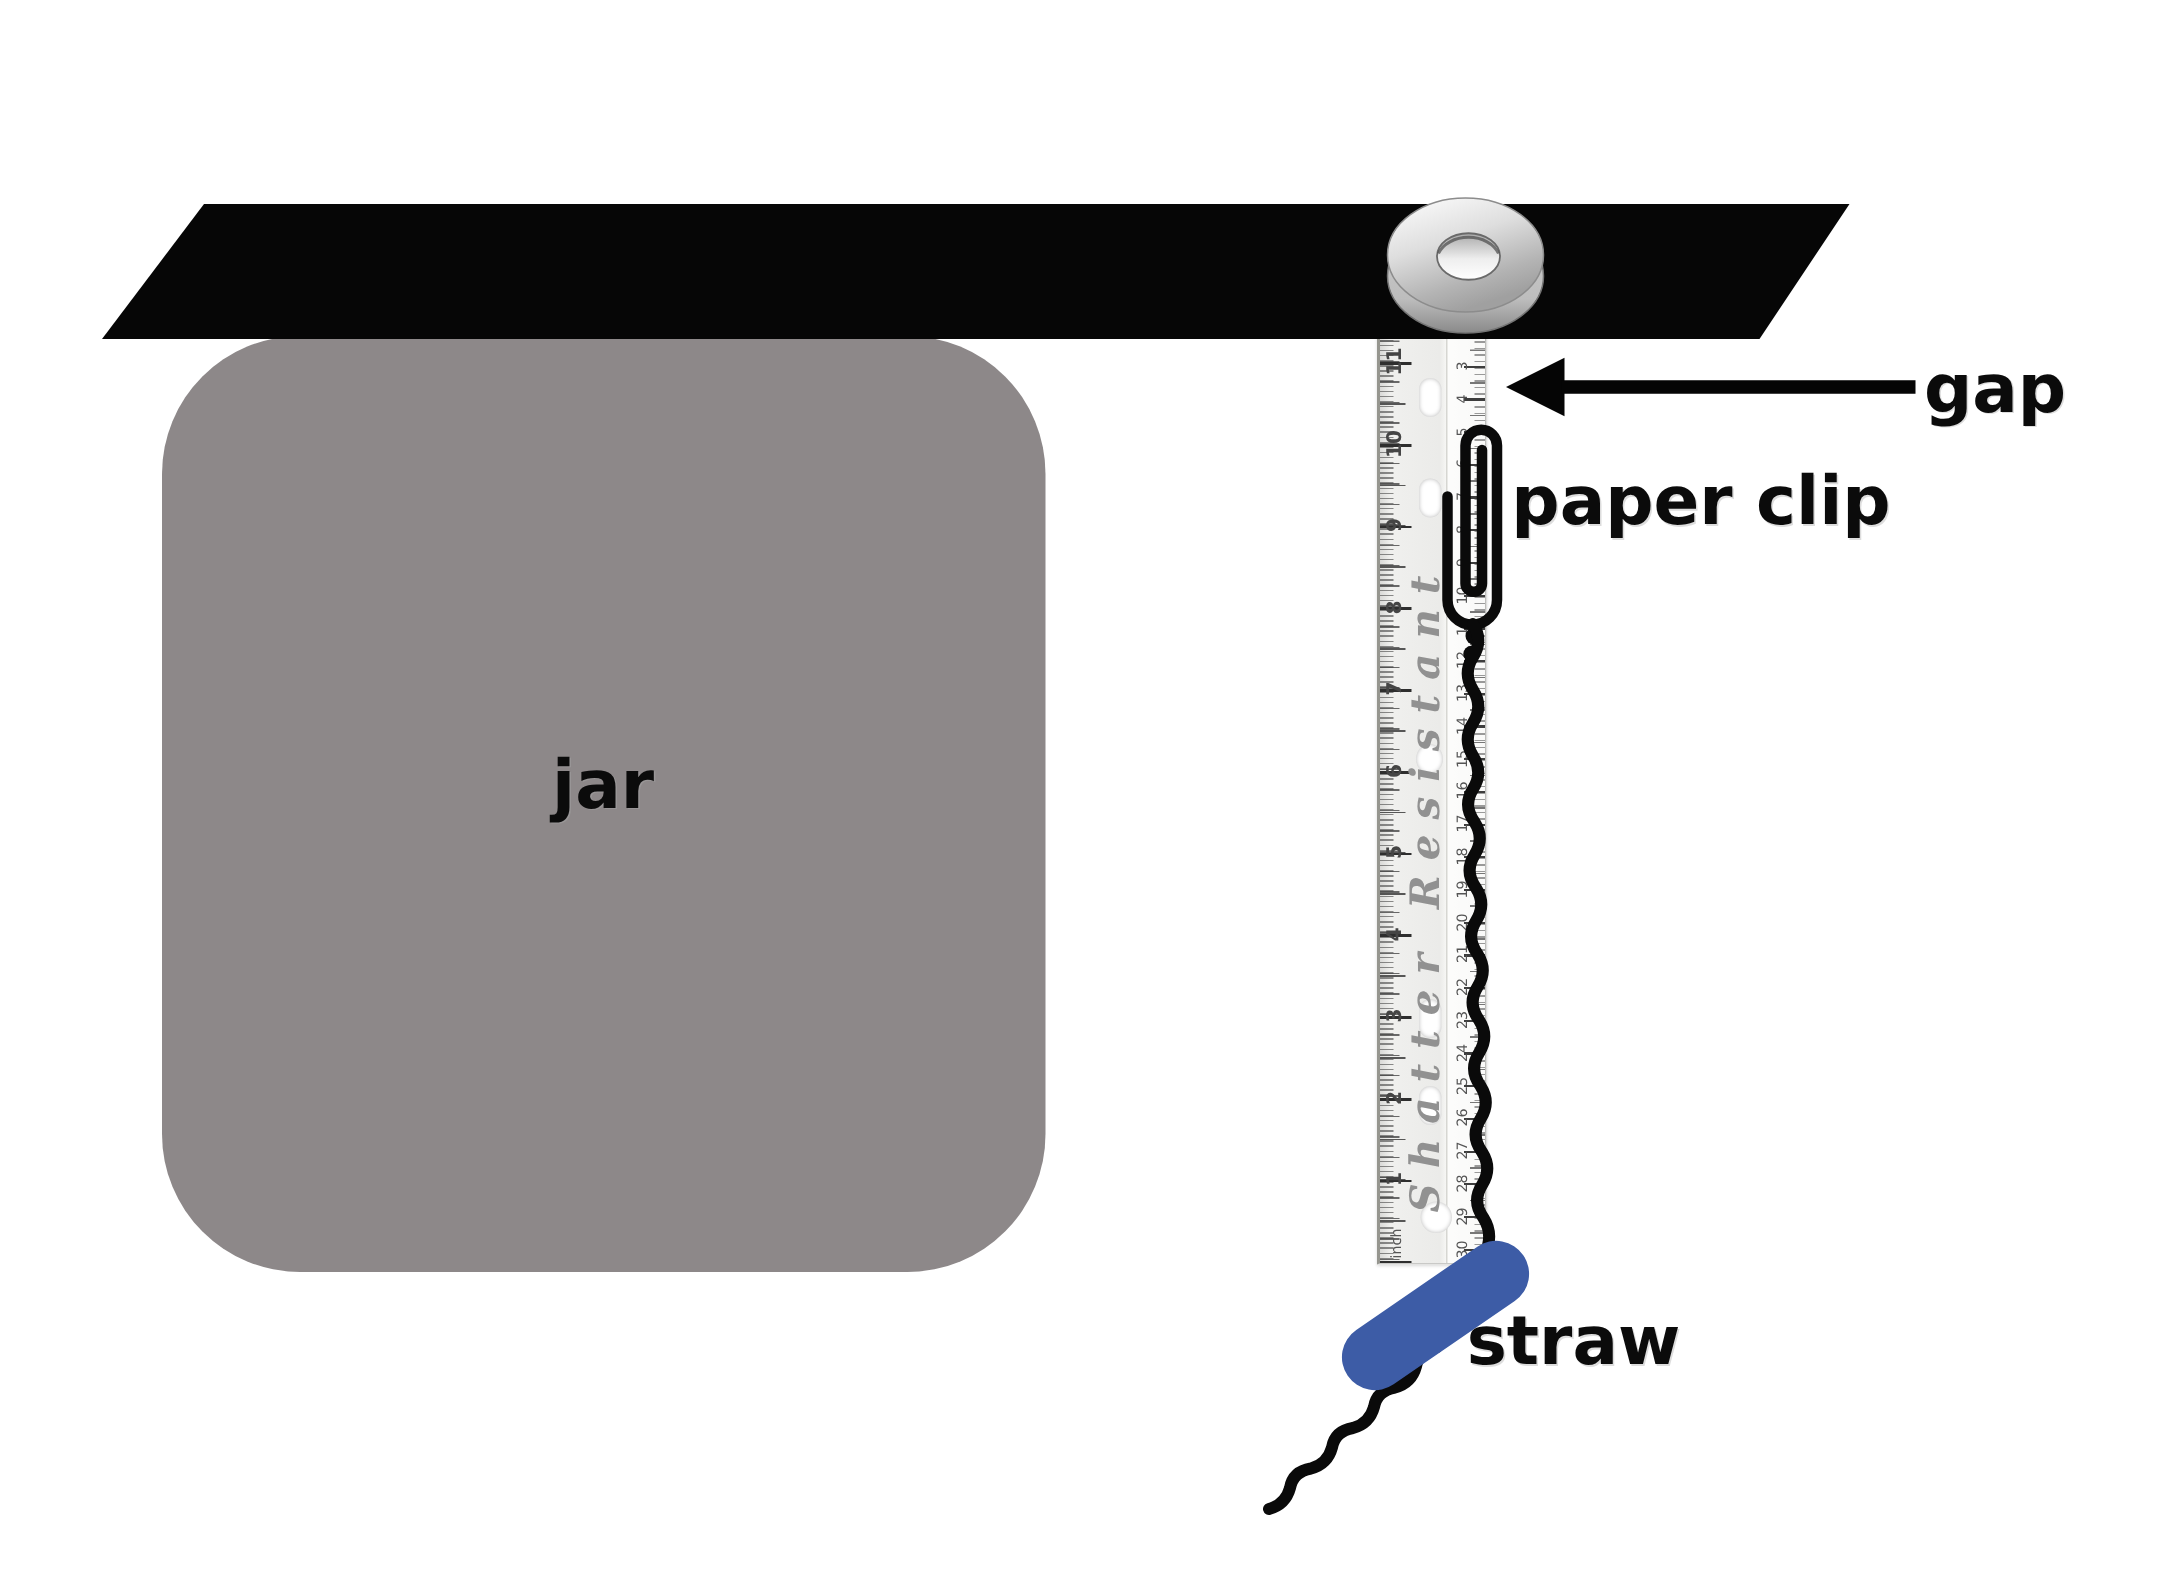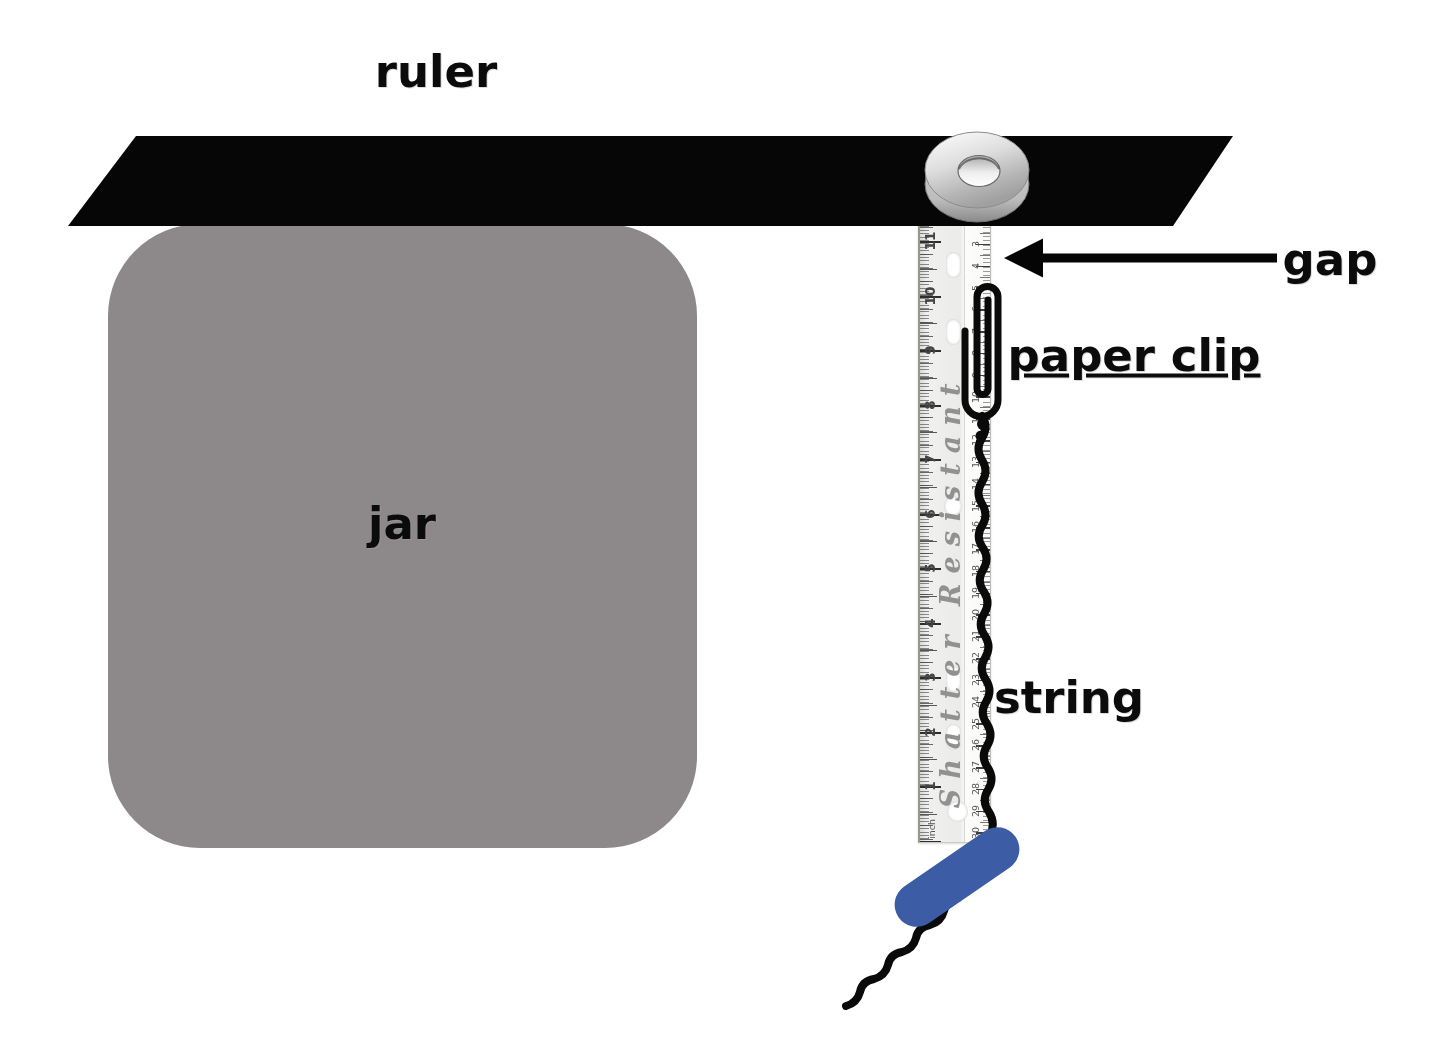--- a/index.html
+++ b/index.html
@@ -161,18 +161,17 @@
              q 7 11 0 22 q -7 11 1 22 q 7 11 0 22 q -7 11 1 22
              q 7 11 0 22 q -7 11 1 22 q 7 11 1 24 q 2 10 6 18" fill="none" style="stroke:var(--string,#0a0a0a)" stroke-width="8" stroke-linecap="round"></path>
 
     <path d="M 958 898
              q -12 2 -14 13 q -3 11 -14 14 q -12 2 -14 13 q -3 11 -14 14
              q -12 2 -14 13 q -3 11 -14 14 q -12 2 -14 13 q -3 11 -14 14" fill="none" style="stroke:var(--string,#0a0a0a)" stroke-width="8" stroke-linecap="round"></path>
 
     <rect x="886" y="855" width="142" height="44" rx="22" transform="rotate(-34.5 957 877)" style="fill:var(--straw,#3d5ca6)"></rect>
   </svg>
 
-  <div class="lbl" style="left:436px;top:71px;">ruler</div>
   <div class="lbl" style="left:402px;top:523px;">jar</div>
   <div class="lbl" style="left:1330px;top:259px;">gap</div>
-  <div class="lbl" style="left:1134px;top:355px;text-decoration:underline;">paper clip</div>
-  <div class="lbl" style="left:1069px;top:697px;">string</div>
+  <div class="lbl" style="left:1134px;top:334px;">paper clip</div>
+  <div class="lbl" style="left:1049px;top:894px;">straw</div>
 </div>
 
 </body></html>

